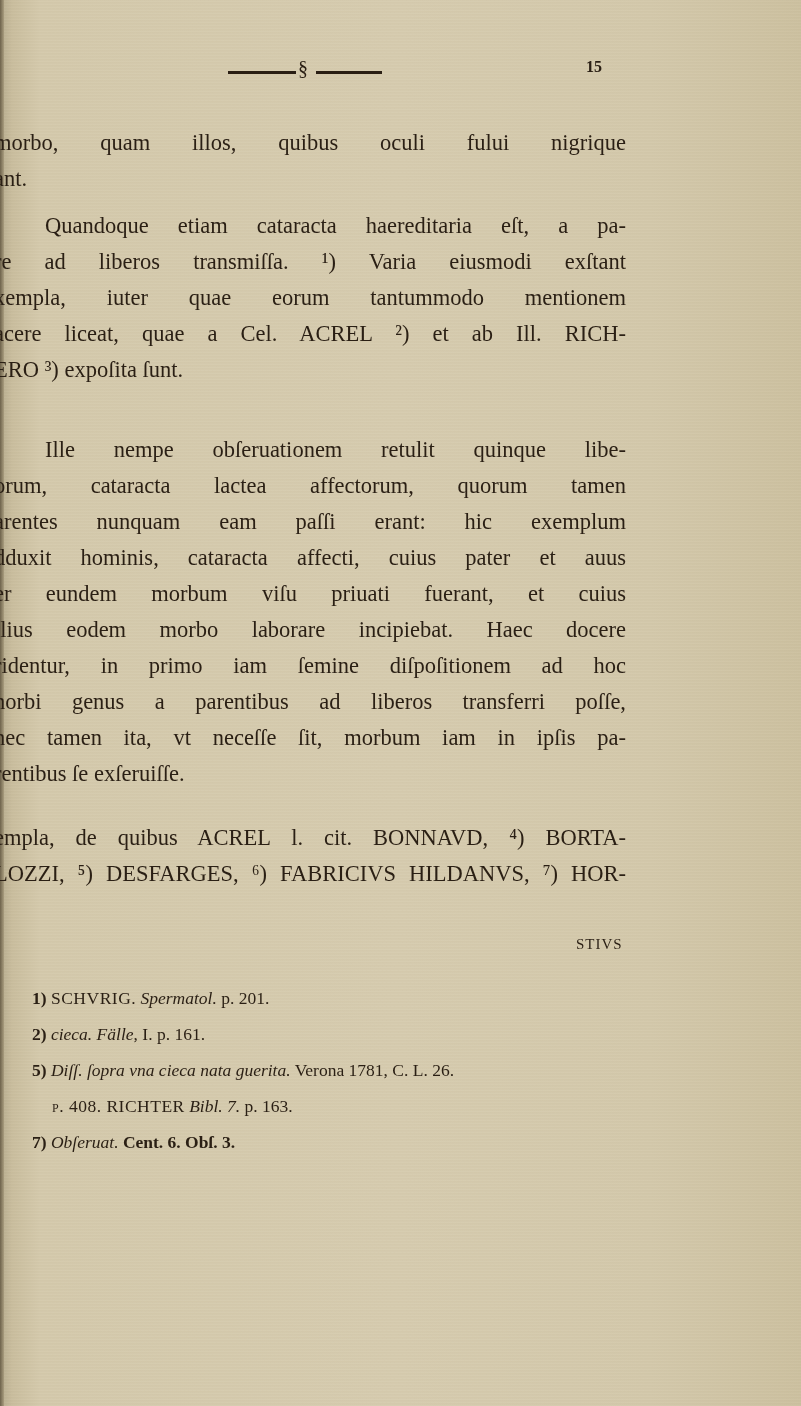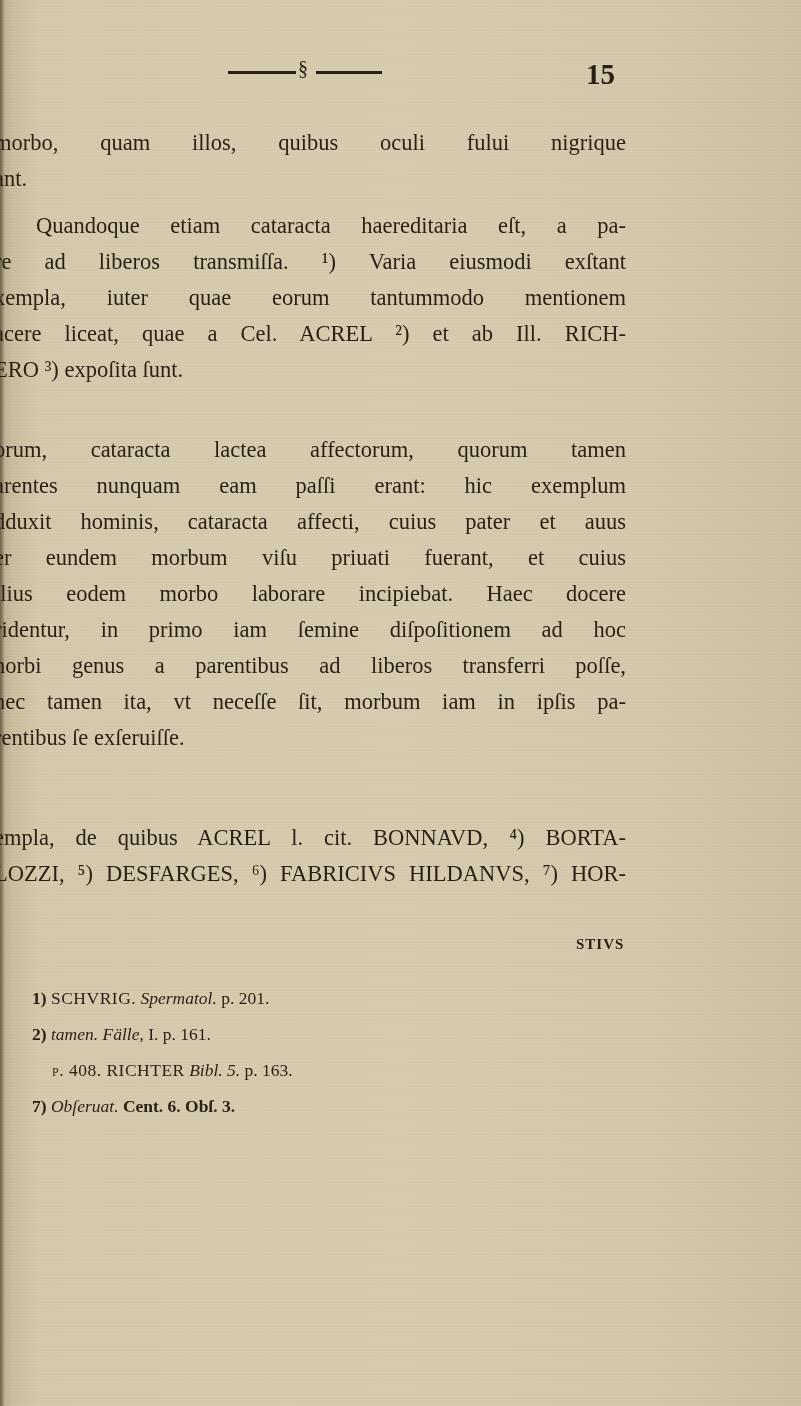--- a/index.html
+++ b/index.html
@@ -51,48 +51,48 @@
     .ornament .bar-r { left: 88px; width: 66px; }
     .ornament .knot {
       position: absolute;
       left: 70px; top: -4px;
       font-size: 20px;
       line-height: 20px;
     }
     .page-number {
       position: absolute;
       left: 358px; top: 0;
-      font-size: 29px;
+      font-size: 16px;
       font-weight: bold;
       letter-spacing: 0px;
     }
     .body-text {
       position: absolute;
       left: 0;
       width: 626px;
       font-size: 22.5px;
       line-height: 36px;
     }
     .line {
       white-space: nowrap;
       height: 36px;
       overflow: visible;
       text-align: justify;
       text-align-last: justify;
     }
     .line.last { text-align-last: left; }
-    .line.indent { padding-left: 36px; }
+    .line.indent { padding-left: 45px; }
     .line.cut { margin-left: -6px; }
     .sc { font-variant: small-caps; letter-spacing: 0.5px; }
     .catchword {
       position: absolute;
       top: 936px;
       left: 576px;
       font-size: 15px;
-      font-weight: bold;
+      font-weight: normal;
       letter-spacing: 1px;
     }
     .notes {
       position: absolute;
       left: 32px;
       top: 980px;
       font-size: 17.5px;
       line-height: 36px;
     }
     .note { white-space: nowrap; height: 36px; }
@@ -122,20 +122,21 @@
 
   <div class="body-text" style="top:208px;">
     <div class="line indent">Quandoque etiam cataracta haereditaria eſt, a pa-</div>
     <div class="line cut">re ad liberos transmiſſa. ¹)  Varia eiusmodi exſtant</div>
     <div class="line cut">xempla, iuter quae eorum tantummodo mentionem</div>
     <div class="line cut">acere liceat, quae a Cel. ACREL ²) et ab Ill. RICH-</div>
     <div class="line last cut">ERO ³) expoſita ſunt.</div>
   </div>
 
   <div class="body-text" style="top:432px;">
+    <div class="line indent">Ille nempe obſeruationem retulit quinque libe-</div>
     <div class="line cut">orum, cataracta lactea affectorum, quorum tamen</div>
     <div class="line cut">arentes nunquam eam paſſi erant: hic exemplum</div>
     <div class="line cut">dduxit hominis, cataracta affecti, cuius pater et auus</div>
     <div class="line cut">er eundem morbum viſu priuati fuerant, et cuius</div>
     <div class="line cut">ilius eodem morbo laborare incipiebat. Haec docere</div>
     <div class="line cut">ridentur, in primo iam ſemine diſpoſitionem ad hoc</div>
     <div class="line cut">norbi genus a parentibus ad liberos transferri poſſe,</div>
     <div class="line cut">nec tamen ita, vt neceſſe ſit, morbum iam in ipſis pa-</div>
     <div class="line last cut">rentibus ſe exſeruiſſe.</div>
   </div>
@@ -149,25 +150,30 @@
 
   <div class="notes">
     <div class="note">
       <span class="num">1)</span>
       <span class="sc">SCHVRIG.</span>
       <i>Spermatol.</i>
       <span>p. 201.</span>
     </div>
     <div class="note">
       <span class="num">2)</span>
-      <i>tamen. Fälle</i><span>, I. p. 161.</span>
+      <i>cieca. Fälle</i><span>, I. p. 161.</span>
+    </div>
+    <div class="note">
+      <span class="num">5)</span>
+      <i>Diſſ. ſopra vna cieca nata guerita.</i>
+      <span>Verona 1781, C. L. 26.</span>
     </div>
     <div class="note cont">
       <span class="sc">p. 408.  RICHTER</span>
-      <i>Bibl. 5.</i>
+      <i>Bibl. 7.</i>
       <span>p. 163.</span>
     </div>
     <div class="note">
       <span class="num">7)</span>
       <i>Obſeruat.</i>
       <span style="font-weight:bold;">Cent. 6. Obſ. 3.</span>
     </div>
   </div>
 </div>
 

